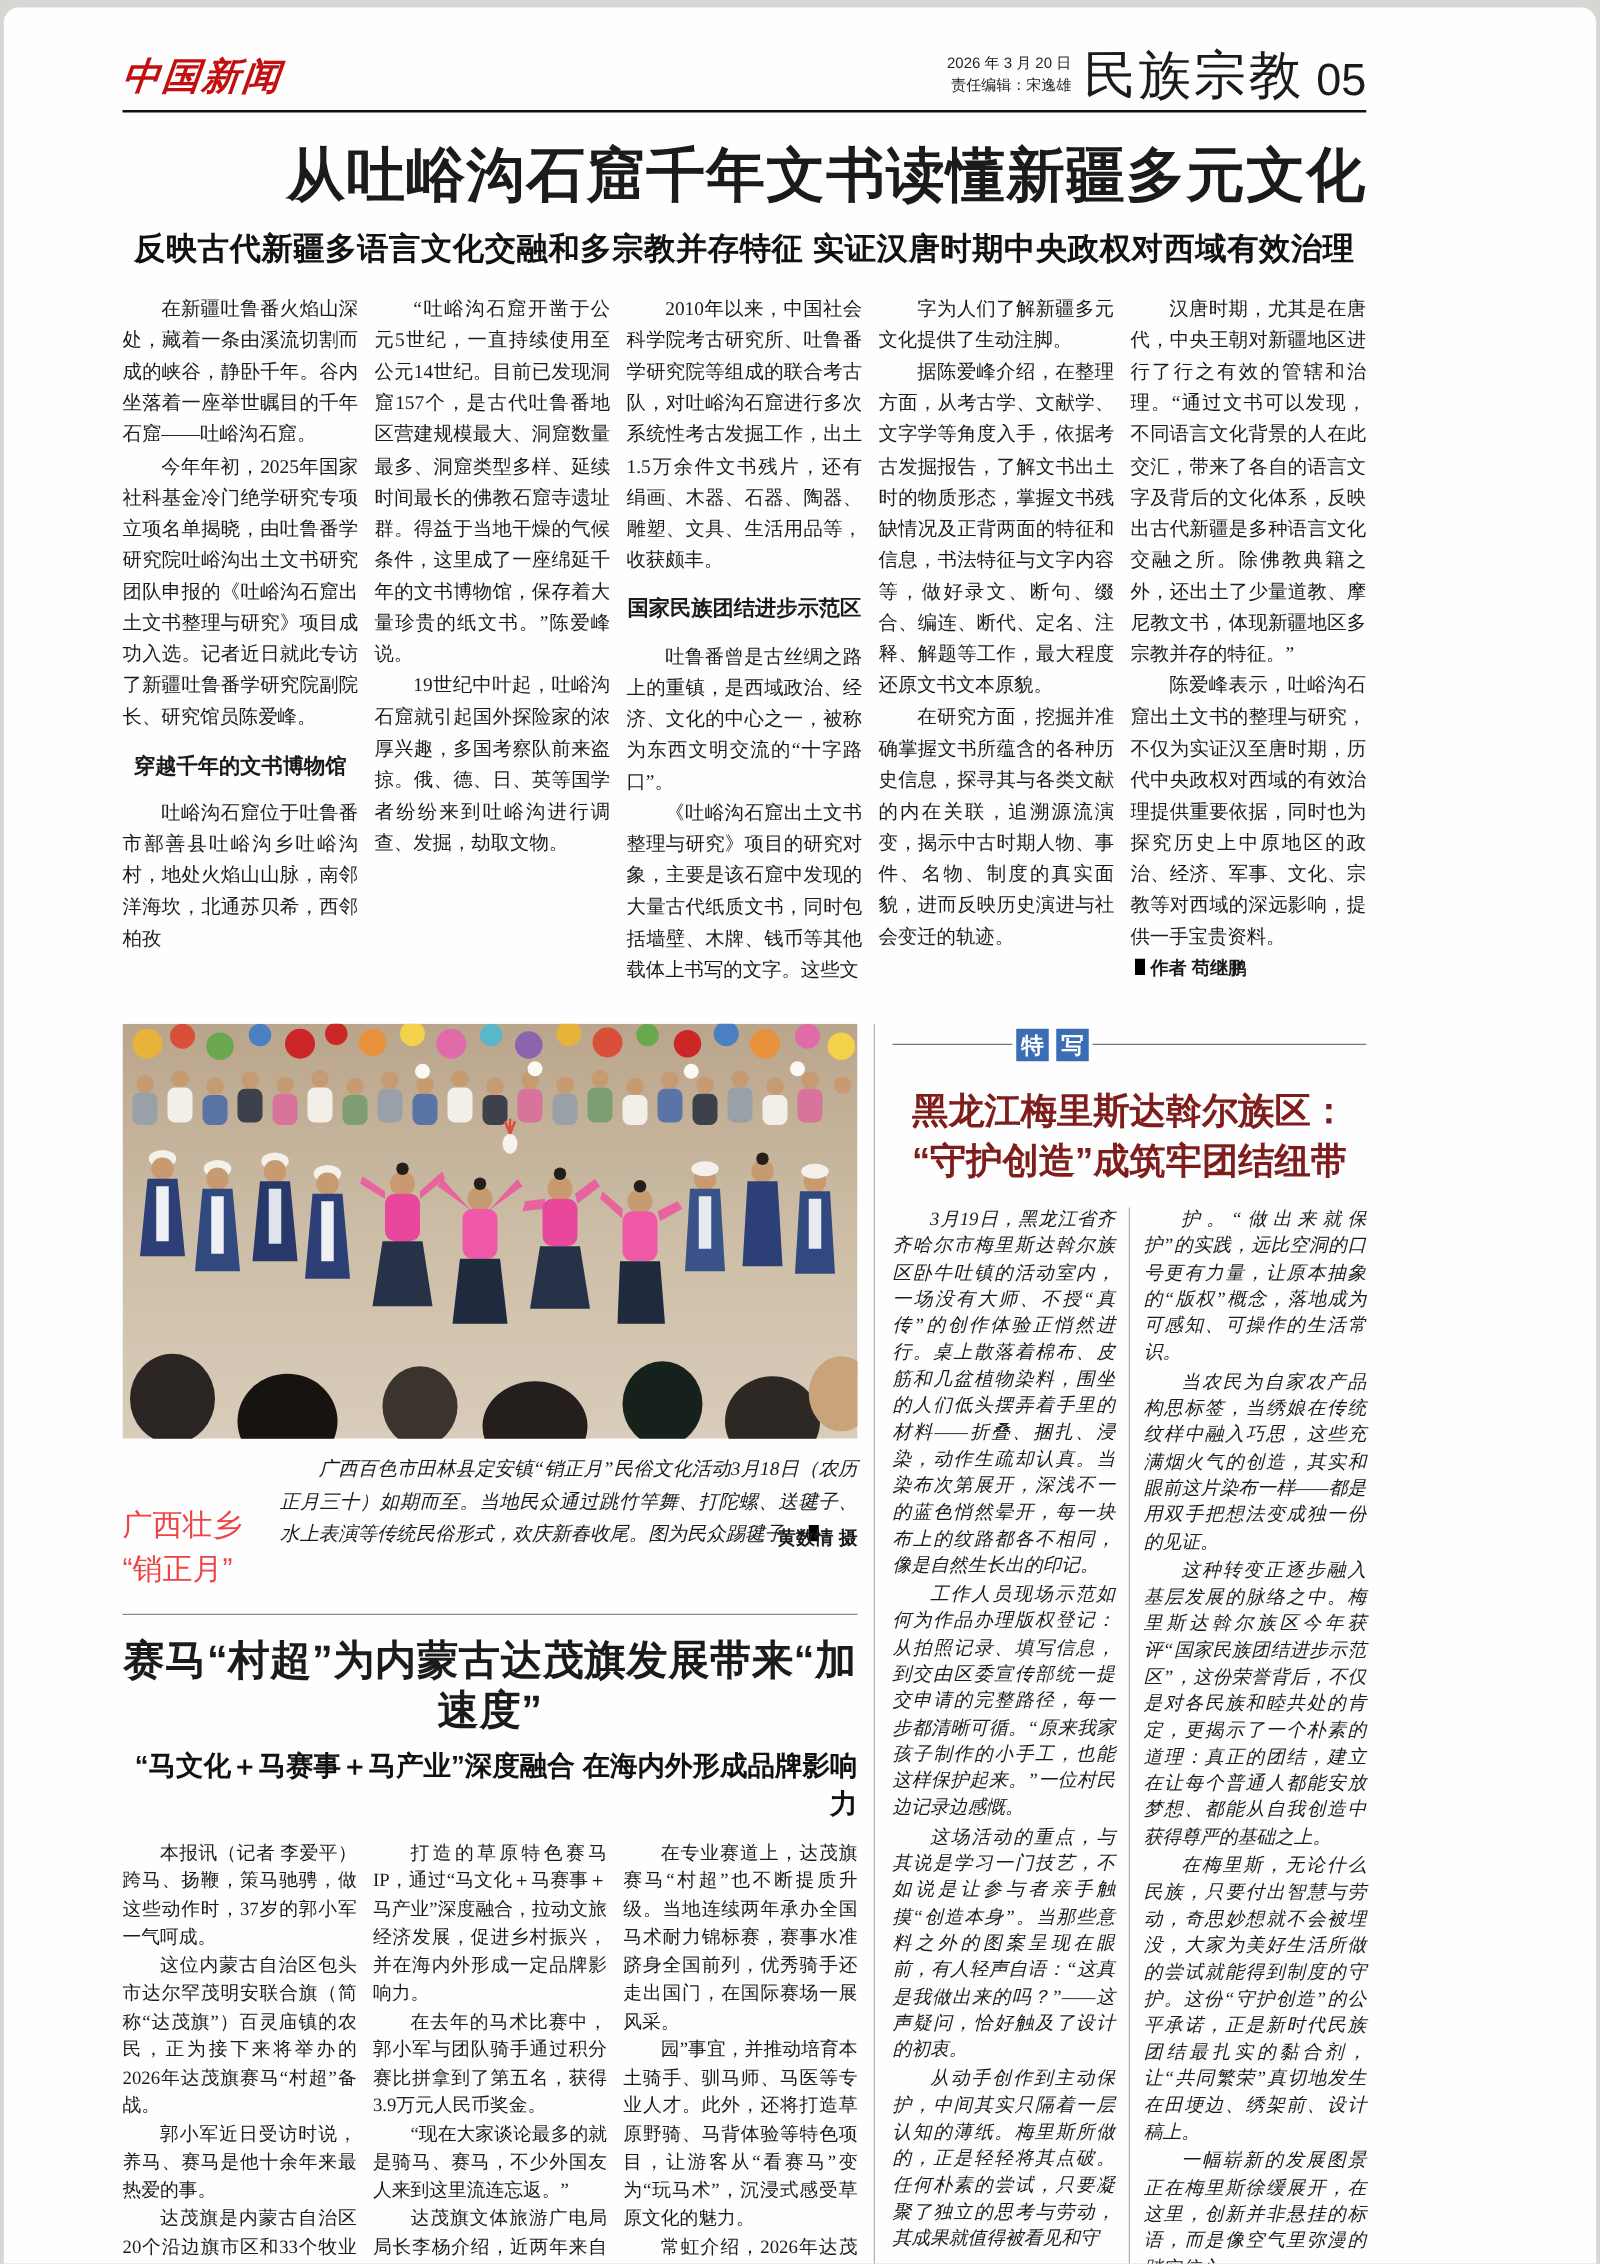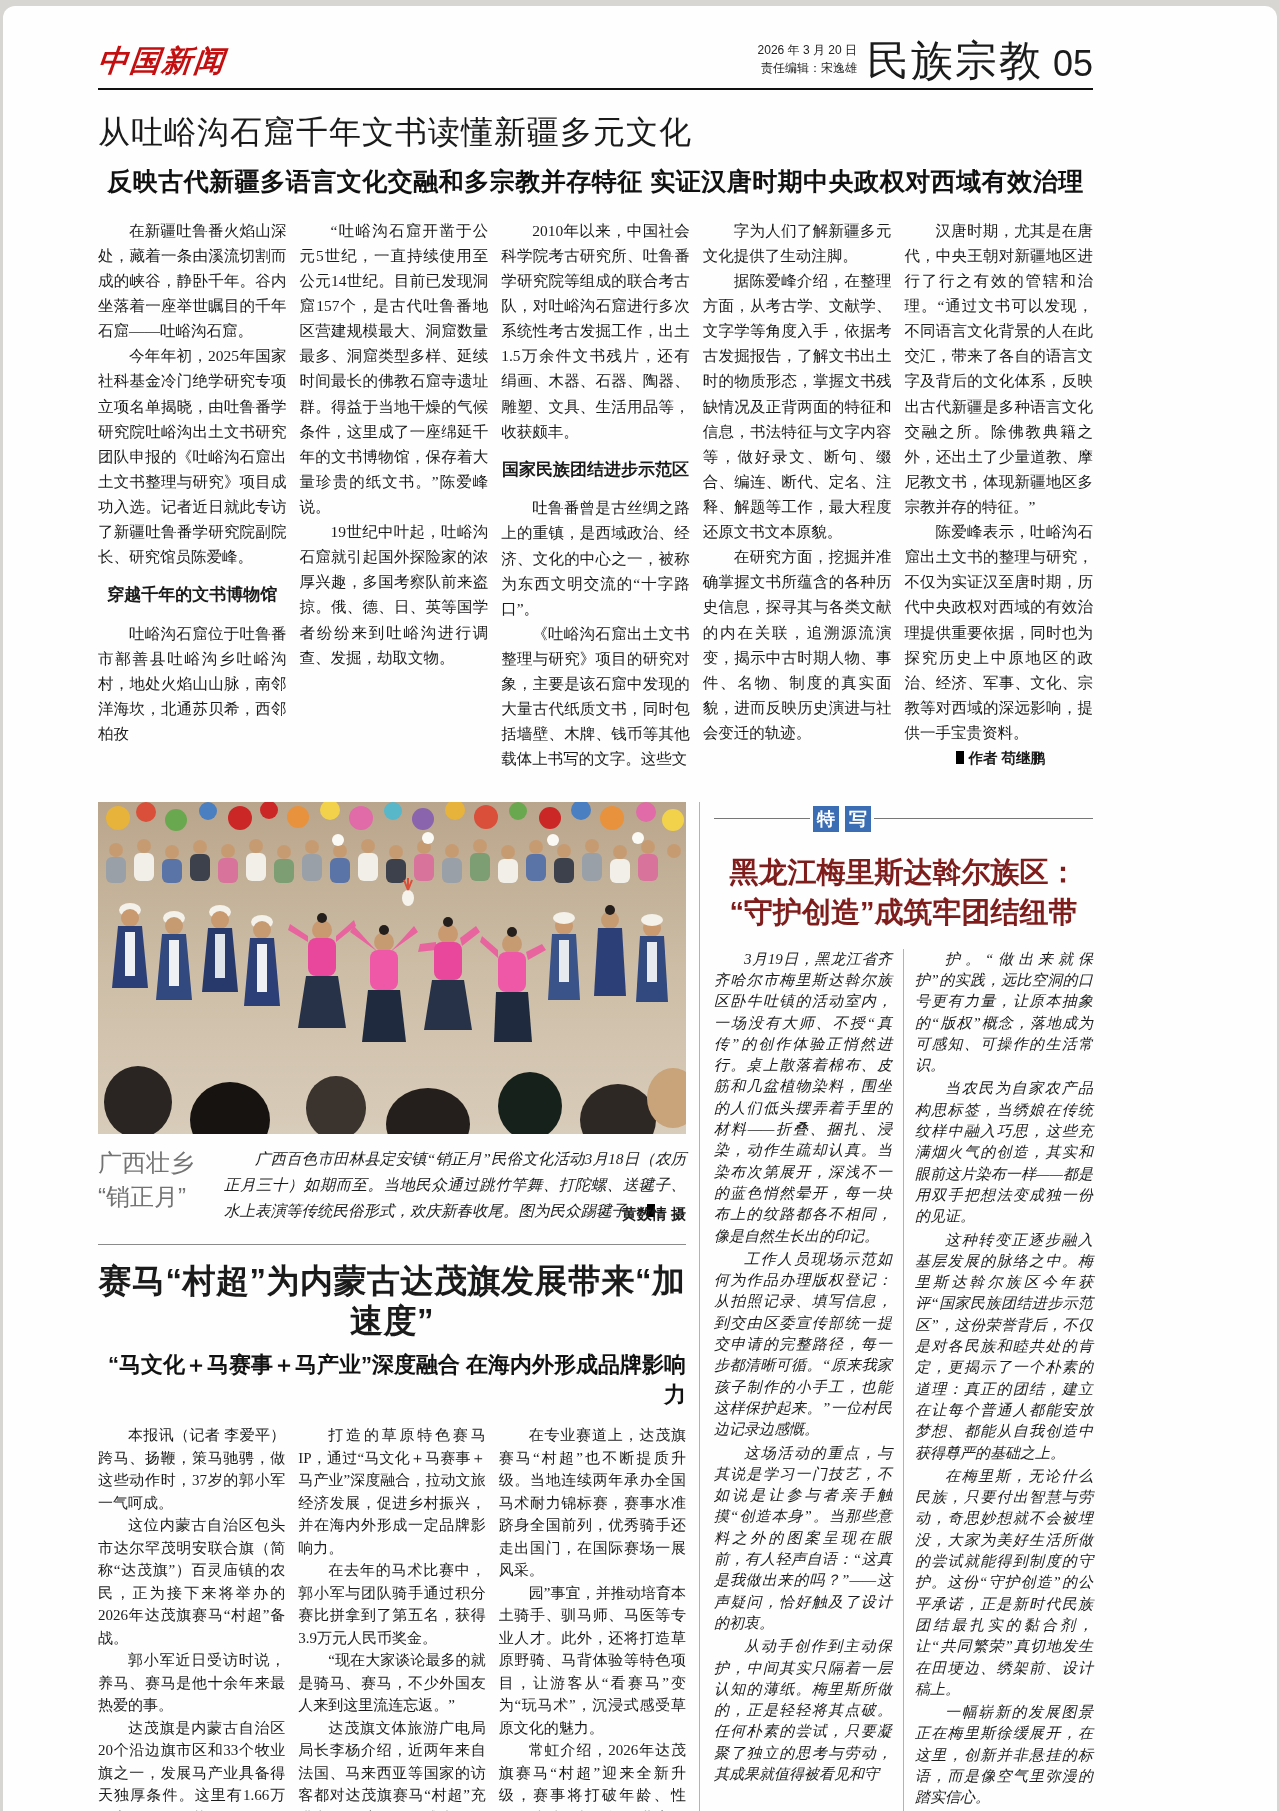--- a/index.html
+++ b/index.html
@@ -12,43 +12,43 @@
             padding-top:34px;padding-bottom:6px;border-bottom:2px solid #111;}
   .logo{font-family:"Liberation Serif",serif;font-style:italic;font-weight:bold;
         color:#c30f0f;font-size:30px;letter-spacing:2px;transform:skewX(-6deg);}
   .head-right{display:flex;align-items:flex-end;gap:10px;}
   .head-meta{font-family:"Liberation Sans",sans-serif;font-size:12px;line-height:1.55;
              color:#222;text-align:right;padding-bottom:4px;}
   .section-title{font-size:42px;line-height:1;font-weight:500;letter-spacing:2px;}
   .page-no{font-size:36px;line-height:1;font-weight:400;font-family:"Liberation Sans",sans-serif;}
 
   
-  .lead-headline{margin:24px 0 0;font-size:32px;line-height:1.15;font-weight:400;
-                 text-align:left;letter-spacing:1px;font-family:"Liberation Serif",serif;}
+  .lead-headline{margin:24px 0 0;font-size:47px;line-height:1.15;font-weight:700;
+                 text-align:right;letter-spacing:1px;font-family:"Liberation Serif",serif;}
   .lead-deck{margin-top:14px;font-family:"Liberation Sans",sans-serif;font-weight:700;
              font-size:25px;text-align:center;letter-spacing:0.5px;color:#111;}
   .cols{display:flex;gap:13px;margin-top:20px;}
   .col{flex:1 1 0;min-width:0;font-size:15.5px;line-height:1.62;}
   .para{text-indent:2em;text-align:justify;margin:0;}
   .col-subhead{font-family:"Liberation Sans",sans-serif;font-weight:700;font-size:17px;
                text-align:center;margin:12px 0;}
-  .byline{text-align:center;font-family:"Liberation Sans",sans-serif;font-weight:700;
+  .byline{text-align:left;font-family:"Liberation Sans",sans-serif;font-weight:700;
           font-size:14.5px;margin-top:2px;}
   .end-mark{display:inline-block;width:8px;height:13px;background:#000;margin:0 4px;vertical-align:-1px;}
 
   
   .mid{display:flex;margin-top:30px;}
   .mid-left{width:588px;flex:0 0 588px;}
   .sidebar{flex:1 1 auto;margin-left:13px;border-left:1px solid #b3b3b3;padding-left:14px;min-width:0;}
 
   .photo-frame{width:588px;height:332px;display:block;}
 
   .caption-row{display:flex;margin-top:12px;gap:14px;}
   .caption-label{width:112px;flex:0 0 112px;font-family:"Liberation Sans",sans-serif;
-                 font-weight:500;font-size:24px;line-height:1.45;color:#737373;}
+                 font-weight:500;font-size:24px;line-height:1.45;color:#ef4444;margin-top:41px;}
   .caption-body{flex:1;min-width:0;font-style:italic;font-size:15.5px;line-height:1.7;}
   .caption-text{text-align:justify;text-indent:2em;}
   .caption-credit{text-align:right;font-style:normal;font-family:"Liberation Sans",sans-serif;
                   font-weight:700;font-size:15px;margin-top:-24px;}
 
   .rule{border:none;border-top:1px solid #8a8a8a;margin:18px 0 16px;}
 
   
   .horse-headline{margin:6px 0 0;font-size:33px;line-height:1.2;font-weight:700;
                   font-family:"Liberation Sans",sans-serif;text-align:center;letter-spacing:0.5px;}

